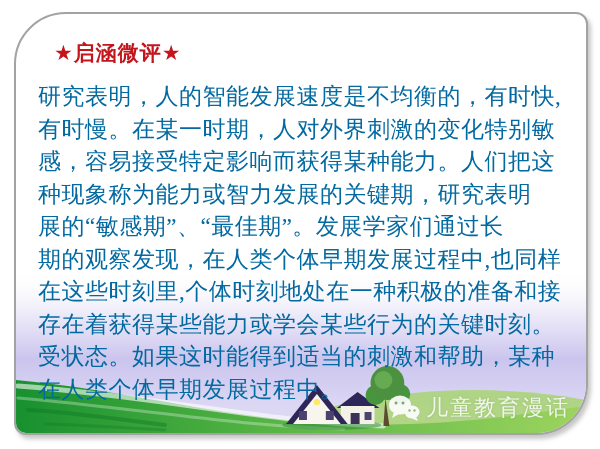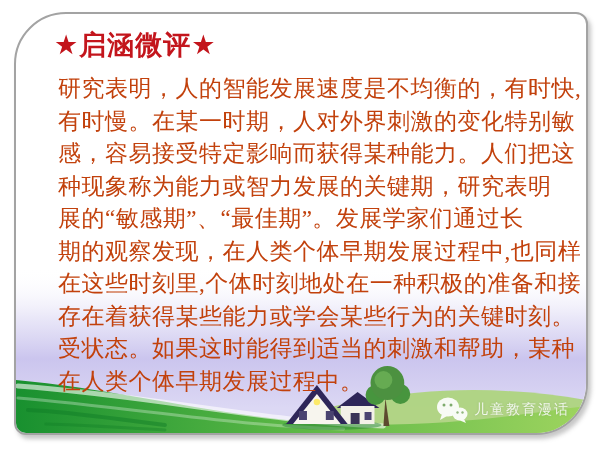--- a/index.html
+++ b/index.html
@@ -19,50 +19,51 @@
     border:2px solid #a3a3a3;
     border-radius:52px 12px 52px 12px;
     box-shadow:3px 4px 4px rgba(130,130,130,0.45);
     overflow:hidden;
   }
   .card-title{
     position:relative;z-index:2;
     padding:14px 0 0 38px;
     font-family:"Liberation Sans","DejaVu Sans",sans-serif;
     font-weight:bold;
-    font-size:27px;
+    font-size:21px;
     letter-spacing:1px;
     color:#c3151c;
     line-height:34px;
+    margin-top:8px;
   }
   .body-text{
     position:relative;z-index:2;
     margin-top:11px;
-    padding-left:42px;
-    color:#c2410c;
+    padding-left:22px;
+    color:#0369a1;
   }
   .body-line{
     font-size:23px;
     line-height:32.5px;
     white-space:nowrap;
     letter-spacing:0.5px;
   }
   .landscape{
     position:absolute;z-index:1;
     left:0;bottom:0;
     width:100%;height:165px;
     display:block;
   }
   .watermark{
     position:absolute;z-index:3;
     right:16px;bottom:10px;
     display:flex;align-items:center;gap:6px;
     color:rgba(255,255,255,0.85);
     font-family:"Liberation Sans","DejaVu Sans",sans-serif;
-    font-size:14px;
+    font-size:22px;
     letter-spacing:2px;
     text-shadow:0 0 2px rgba(120,160,90,0.5);
   }
   .watermark svg{display:block;opacity:0.92;}
 </style>
 </head>
 <body>
 
 <div class="card">
 

